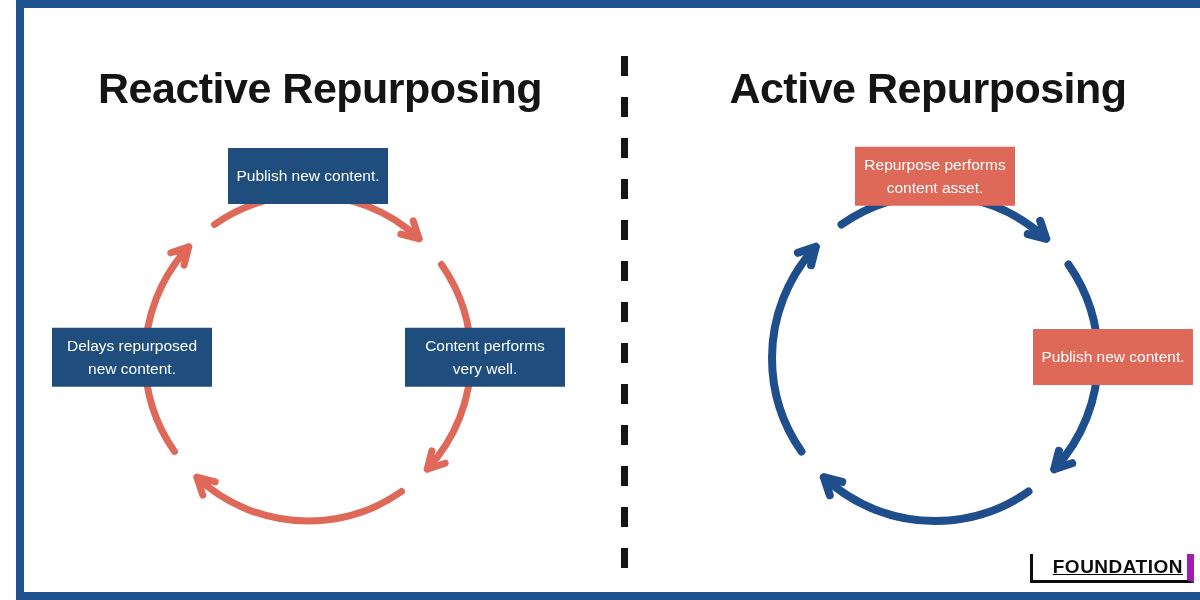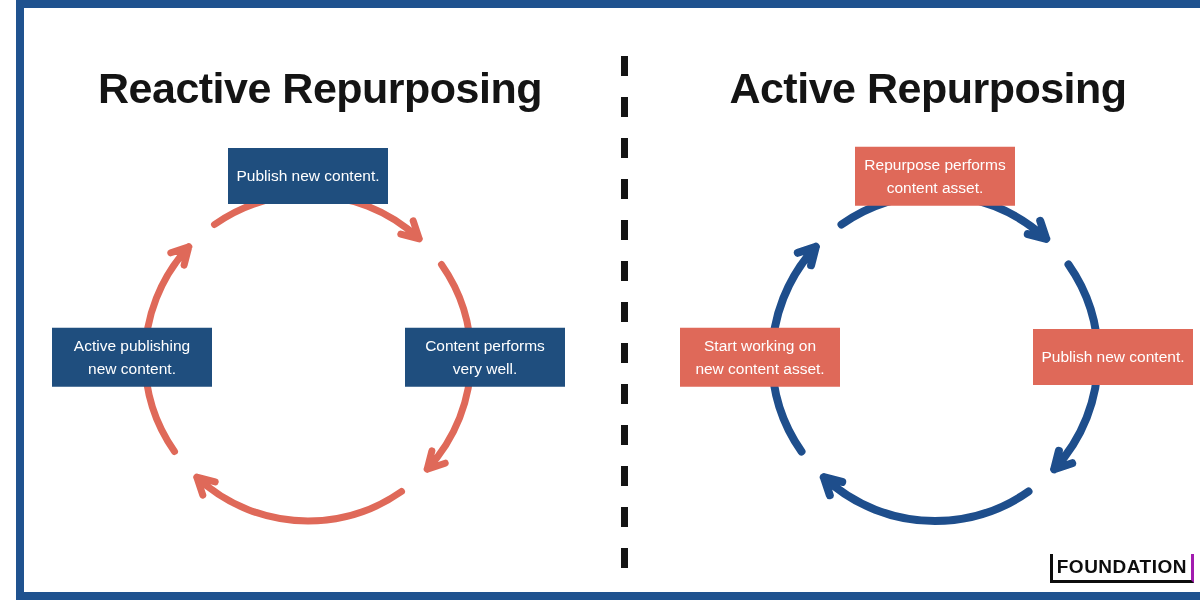--- a/index.html
+++ b/index.html
@@ -12,22 +12,22 @@
   #title-left{left:0;width:592px;}
   #title-right{left:608px;width:592px;}
   #arrows{position:absolute;left:0;top:0;width:1200px;height:600px;}
   .step{position:absolute;width:160px;min-height:56px;box-sizing:border-box;
         transform:translate(-50%,-50%);display:flex;align-items:center;justify-content:center;
         text-align:center;color:#fff;font-size:15.5px;font-weight:500;line-height:1.5;
         padding:6px 8px;}
   .step.navy{background:var(--navy-box,#1F4E7E);}
   .step.salmon{background:var(--salmon,#DF6959);}
   .logo{position:absolute;right:14px;bottom:9px;
-        border-left:3px solid #0d0d0d;border-right:3px solid #a21caf;border-bottom:3px solid #0d0d0d;
-        padding:2px 4px 2px 4px;}
+        border-left:3px solid #0d0d0d;border-right:7px solid #a21caf;border-bottom:3px solid #0d0d0d;
+        padding:2px 4px 2px 20px;text-decoration:underline;}
   .logo-text{font-size:19px;font-weight:700;letter-spacing:0.5px;color:#0d0d0d;}
 </style>
 </head>
 <body>
 
 <div class="canvas">
 
   <h1 class="panel-title" id="title-left">Reactive Repurposing</h1>
   <h1 class="panel-title" id="title-right">Active Repurposing</h1>
 
@@ -37,29 +37,26 @@
       <line x1="600.5" y1="48" x2="600.5" y2="560" stroke="#141414" stroke-width="7" stroke-dasharray="20 21"></line>
     </svg>
 
   <div class="step navy" style="left:284px;top:168px;">
     <span>Publish new content.</span>
   </div>
   <div class="step navy" style="left:461px;top:349px;">
     <span>Content performs very well.</span>
   </div>
   <div class="step navy" style="left:108px;top:349px;">
-    <span>Active publishing new content.</span>
+    <span>Delays repurposed new content.</span>
   </div>
 
   <div class="step salmon" style="left:911px;top:168px;">
     <span>Repurpose performs content asset.</span>
   </div>
   <div class="step salmon" style="left:1089px;top:349px;">
     <span>Publish new content.</span>
   </div>
-  <div class="step salmon" style="left:736px;top:349px;">
-    <span>Start working on new content asset.</span>
-  </div>
 
   <div class="logo">
     <span class="logo-text">FOUNDATION</span>
   </div>
 </div>
 
 </body></html>

